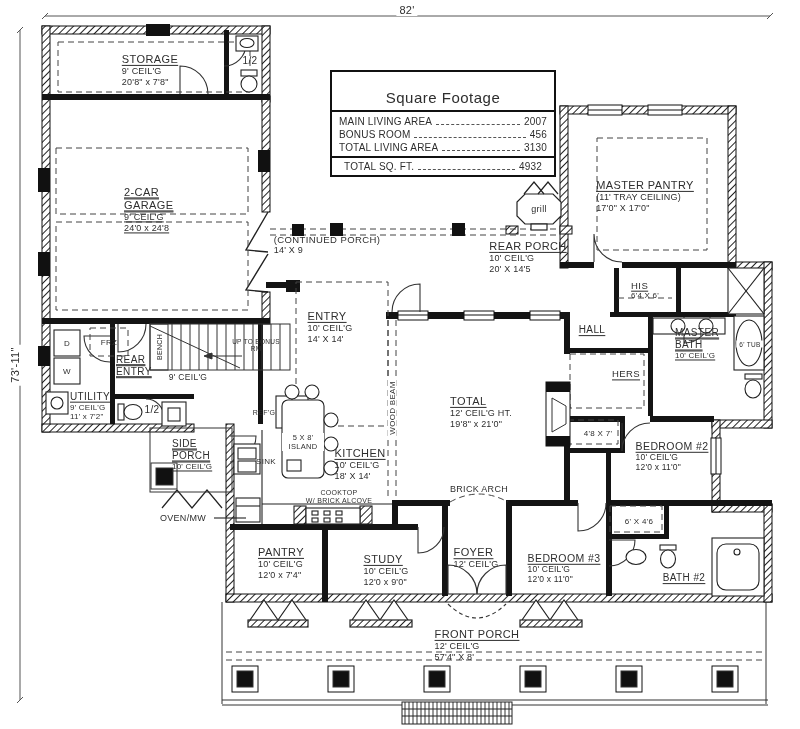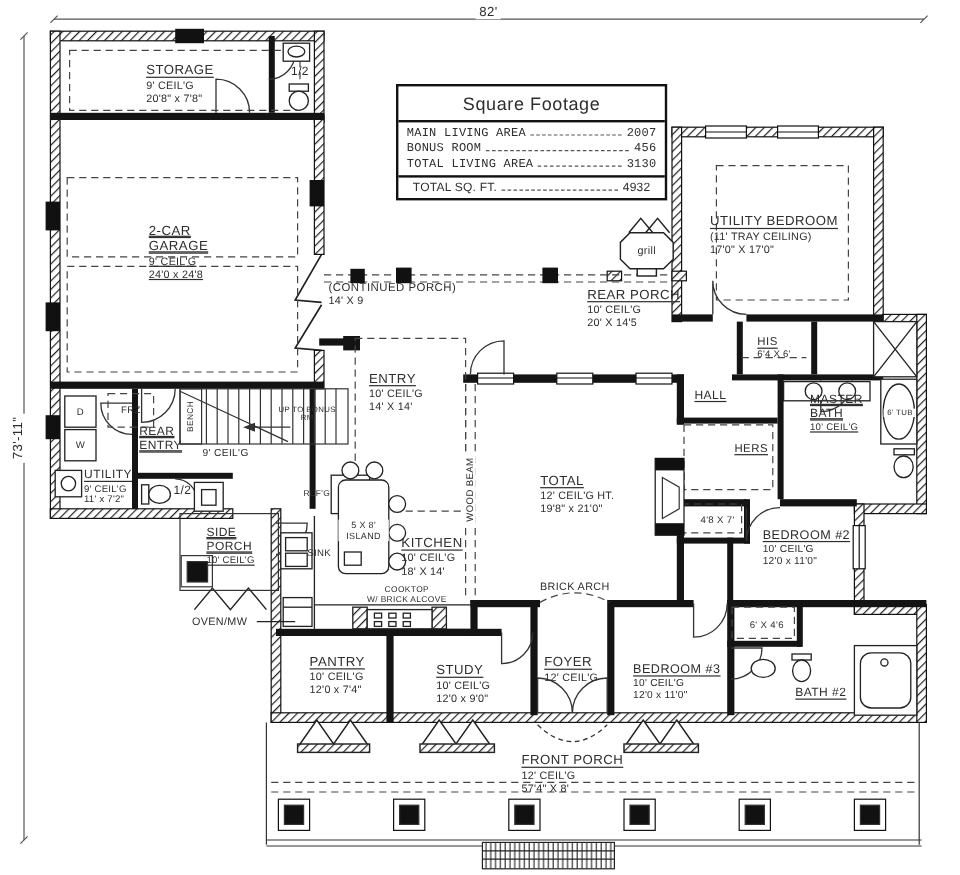--- a/index.html
+++ b/index.html
@@ -13,23 +13,23 @@
   .rn{font-size:11px;letter-spacing:.4px;text-decoration:underline;text-underline-offset:2px;}
   .rn.nound{text-decoration:none;}
   .rs{font-size:9px;letter-spacing:.2px;}
   .lbl{position:absolute;transform:translate(-50%,-50%);font-size:8px;letter-spacing:.3px;
        text-align:center;z-index:2;white-space:nowrap;}
   .lbl.wrap{white-space:normal;}
   .vert{transform:translate(-50%,-50%) rotate(-90deg);}
   .wbg{background:#fff;padding:0 3px;}
   .sqft{position:absolute;left:330px;top:70px;width:222px;border:2px solid #111;
         background:#fff;z-index:3;}
-  .sqft-title{font-size:15px;letter-spacing:.5px;text-align:center;padding:7px 0 4px;
+  .sqft-title{font-size:15px;letter-spacing:.5px;text-align:center;padding:17px 0 4px;
         border-bottom:2px solid #111;}
-  .sqft-body{padding:3px 7px 2px;font-family:Liberation Mono, monospace;}
+  .sqft-body{padding:3px 7px 2px;}
   .sqft-row{display:flex;align-items:baseline;font-size:10px;letter-spacing:.2px;padding:1px 0;}
   .leader{flex:1;border-bottom:1px dashed #555;margin:0 4px 2px;}
   .sqft-total{border-top:2px solid #111;padding:3px 12px;}
 </style>
 </head>
 <body>
 
 <div class="plan">
 
 <svg width="800" height="729" viewBox="0 0 800 729">
@@ -381,21 +381,21 @@
   <div class="rs">20'8" x 7'8"</div>
 </div>
 
 <div class="room wrap" style="left:156px;top:210px;width:64px">
   <div class="rn">2-CAR GARAGE</div>
   <div class="rs">9' CEIL'G</div>
   <div class="rs">24'0 x 24'8</div>
 </div>
 
 <div class="room" style="left:645px;top:196px">
-  <div class="rn">UTILITY BEDROOM</div>
+  <div class="rn">MASTER PANTRY</div>
   <div class="rs">(11' TRAY CEILING)</div>
   <div class="rs">17'0" X 17'0"</div>
 </div>
 
 <div class="room" style="left:327px;top:245px">
   <div class="rn nound" style="font-size:9.5px">(CONTINUED PORCH)</div>
   <div class="rs">14' X 9</div>
 </div>
 
 <div class="room" style="left:528px;top:257px">

